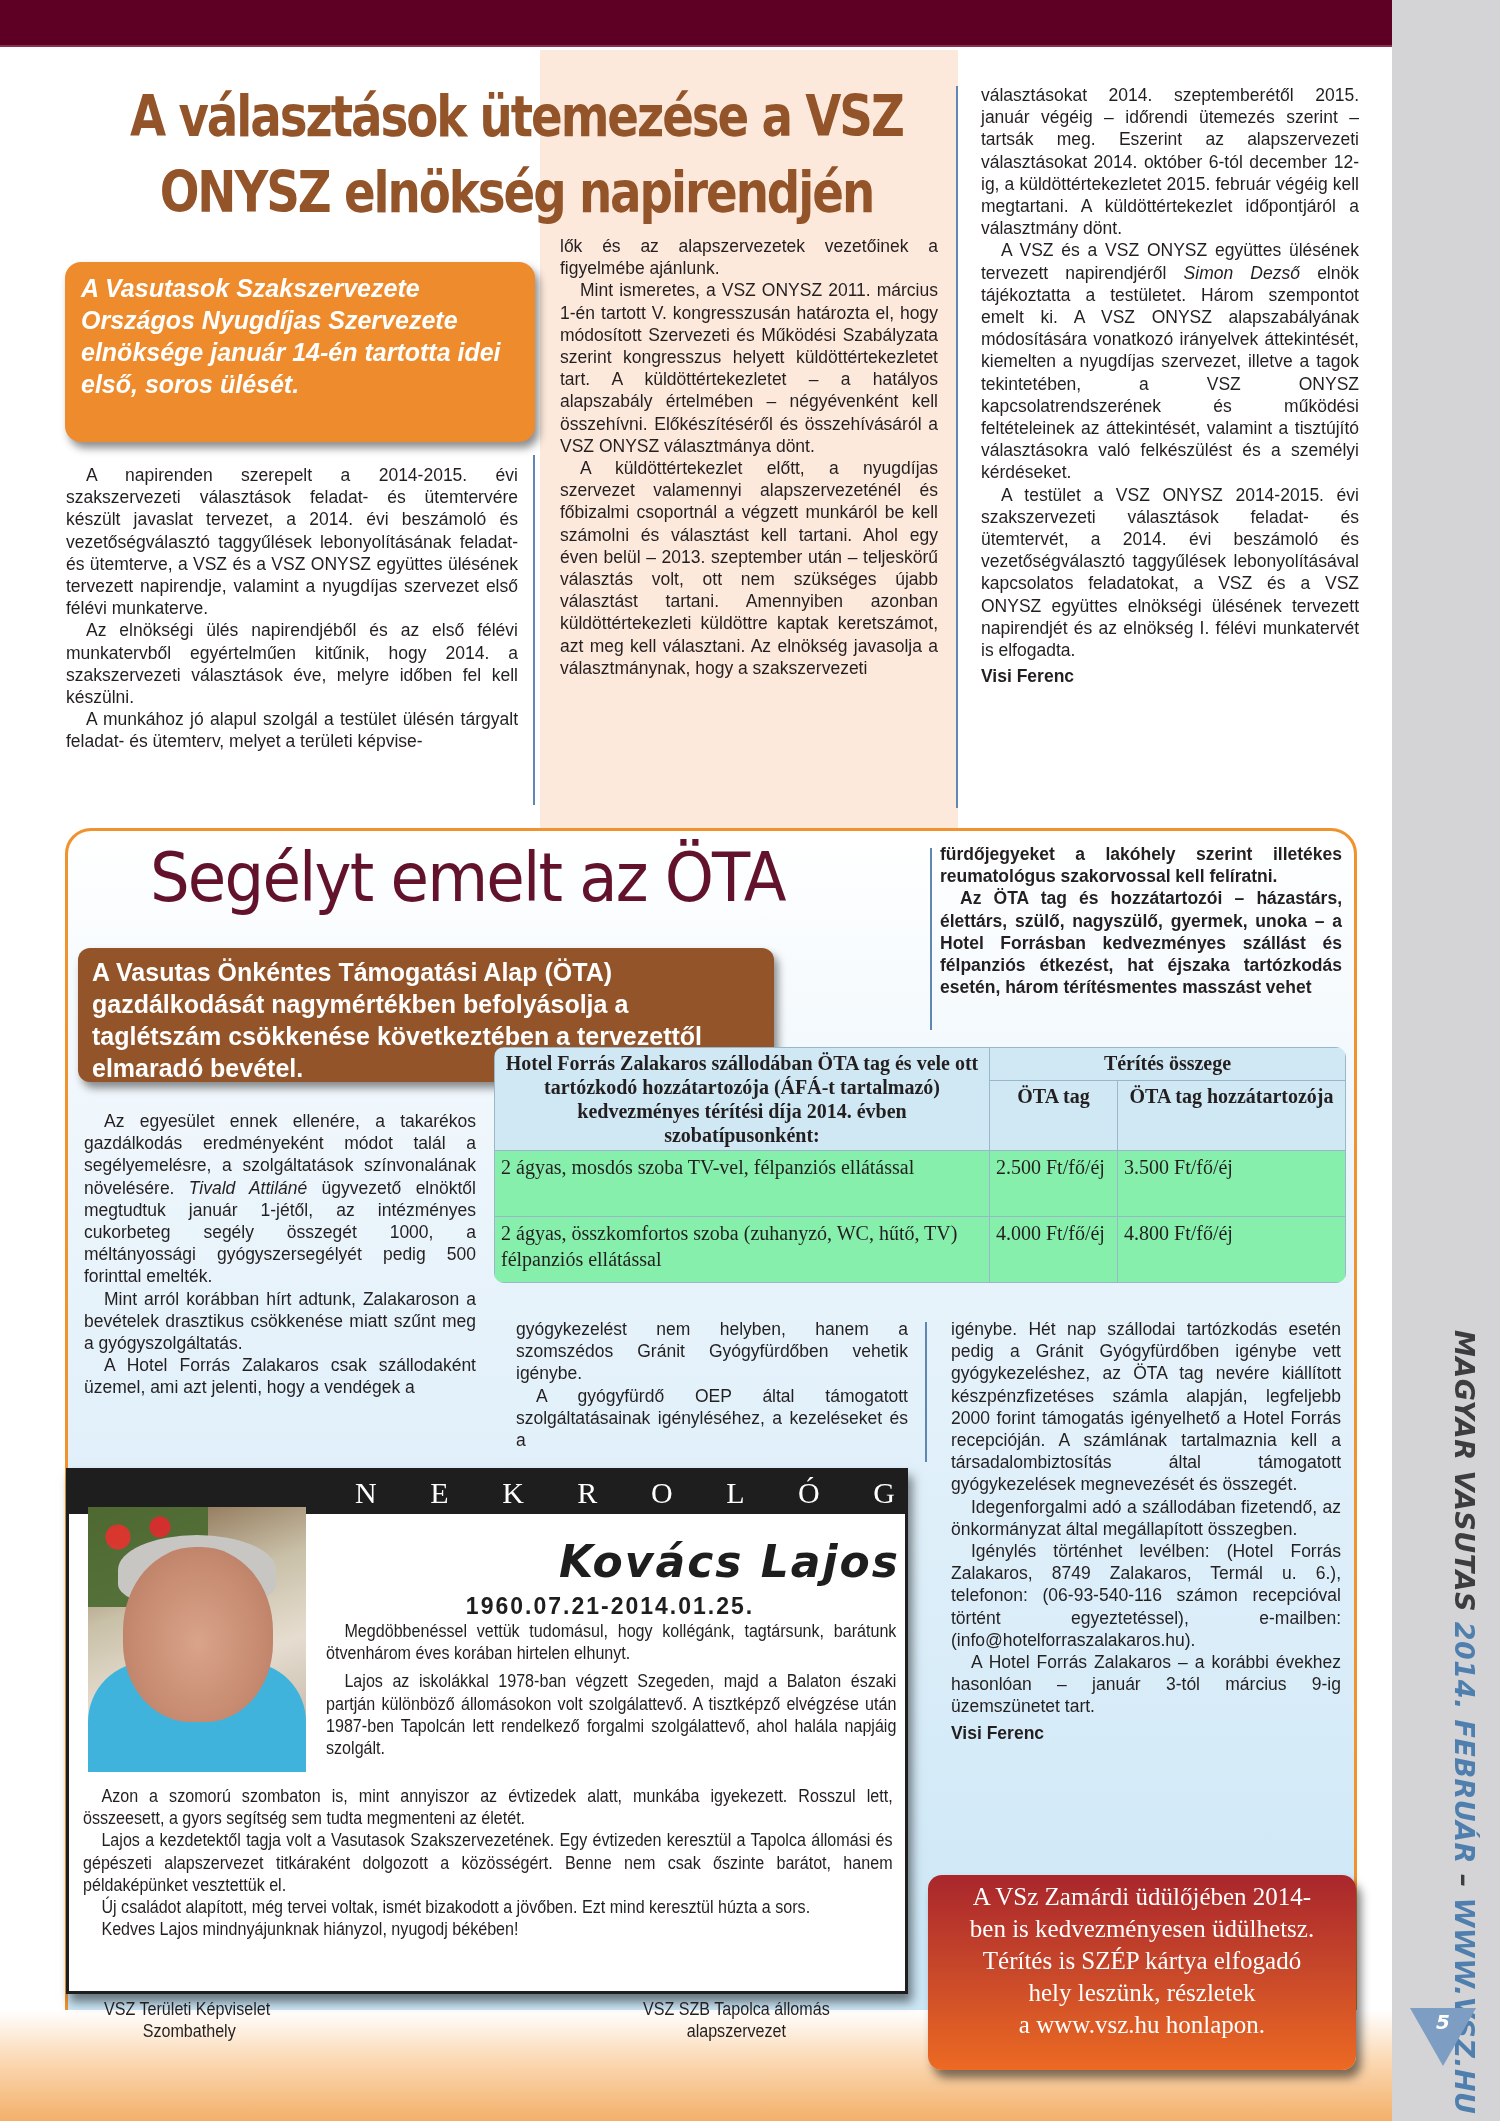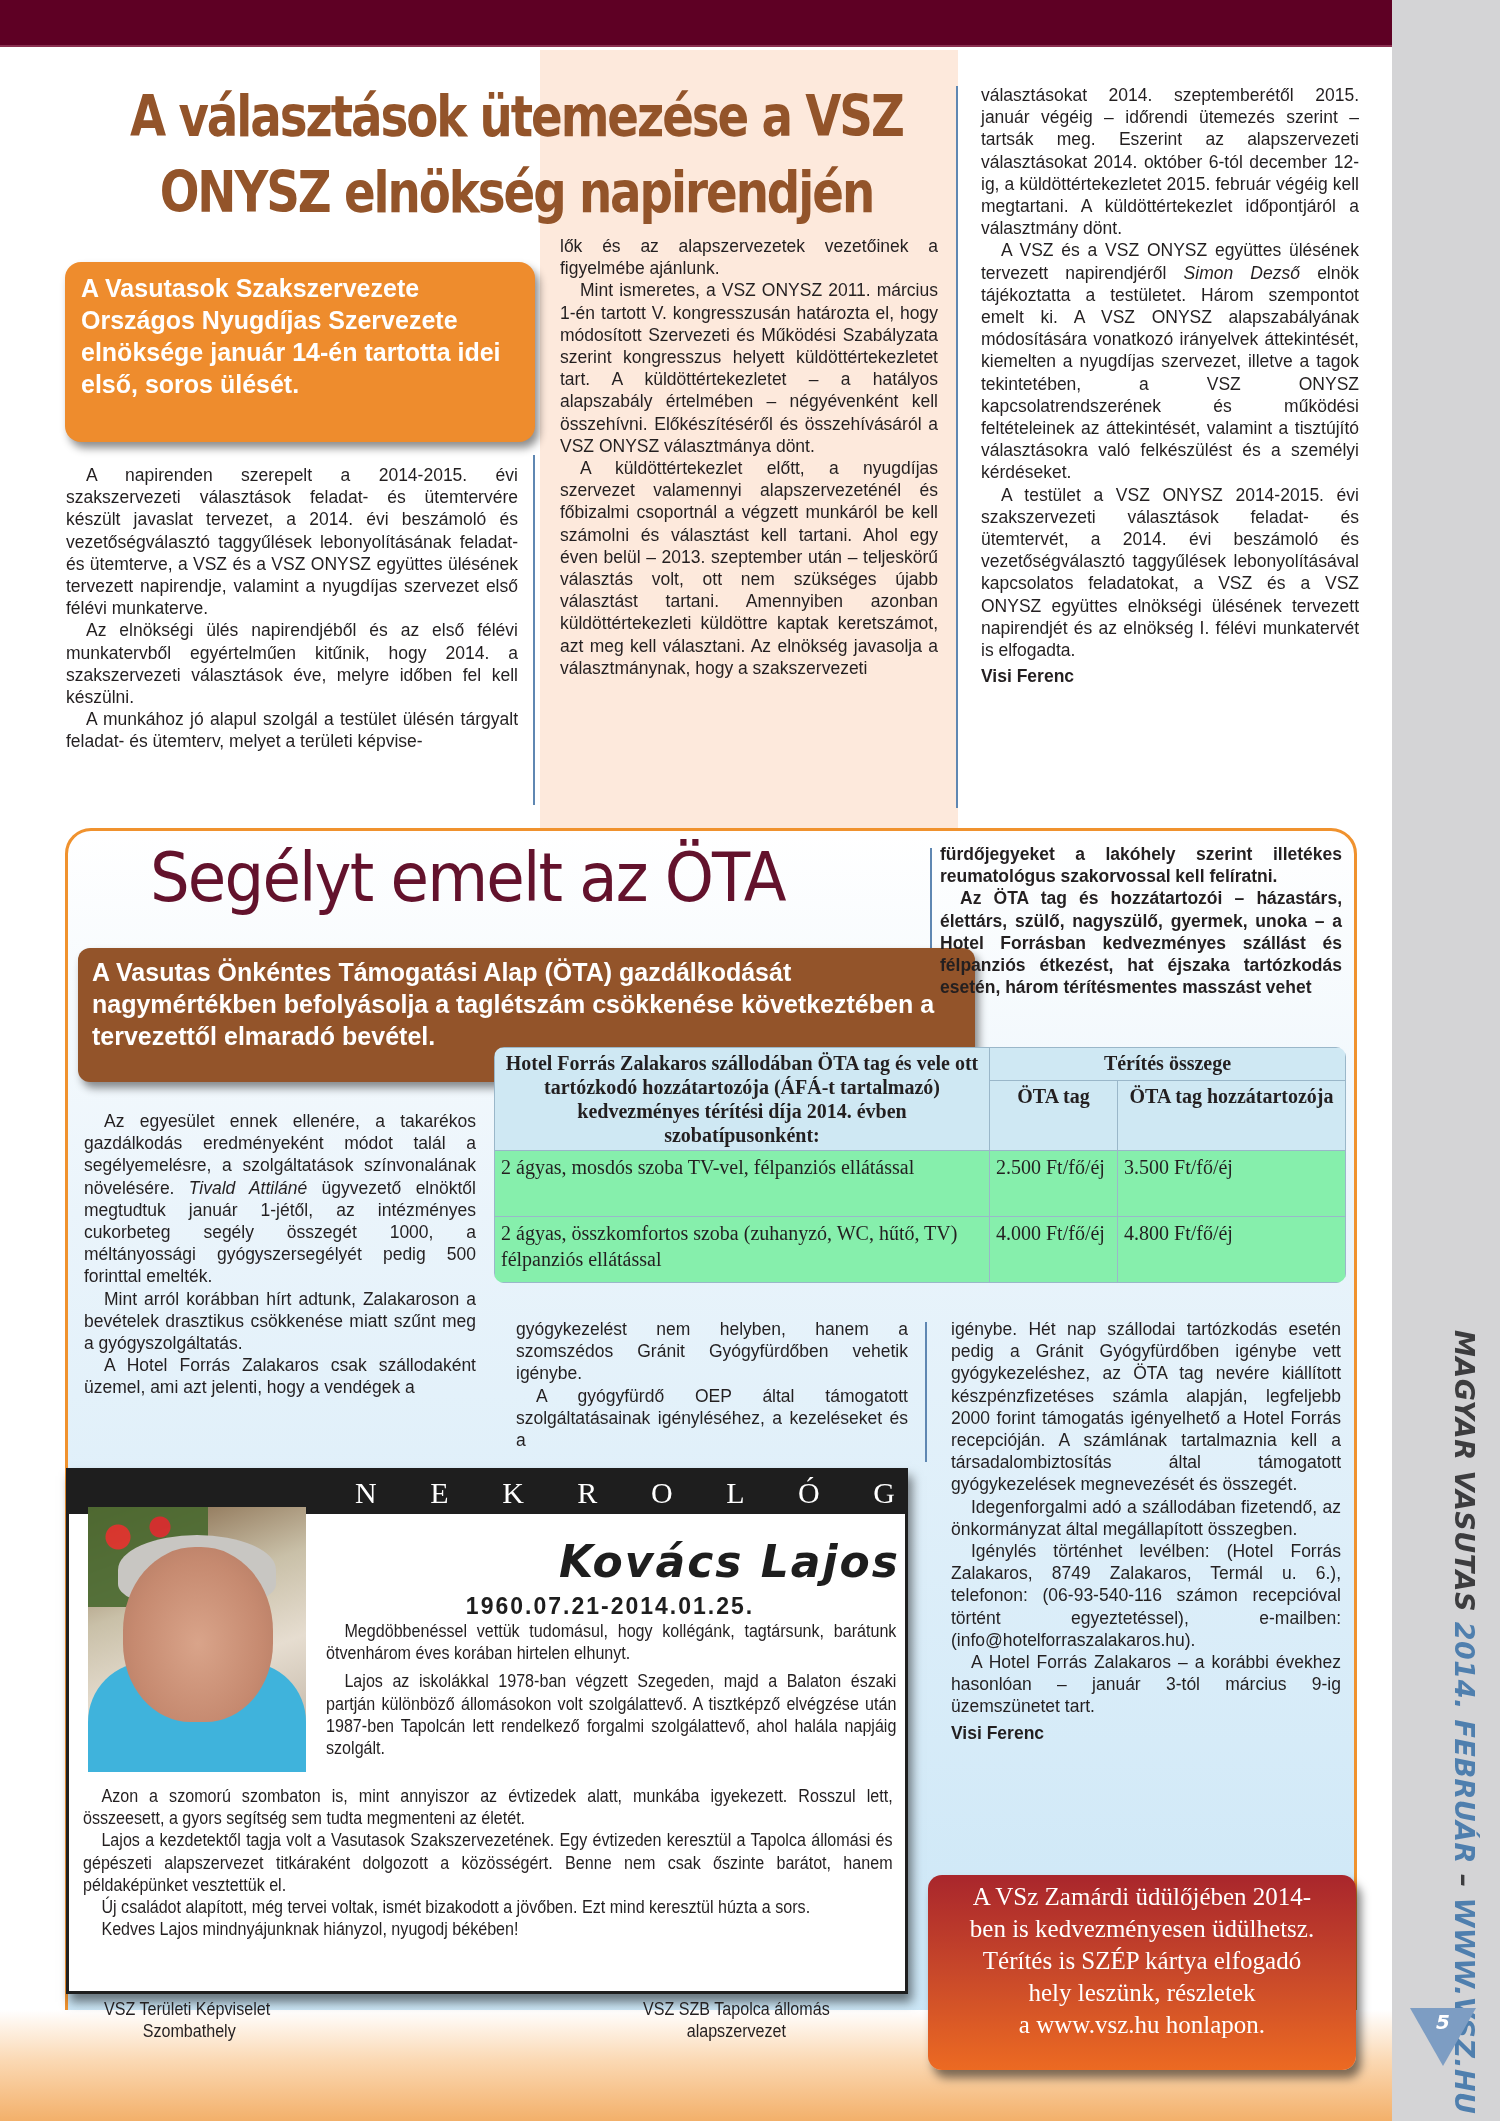--- a/index.html
+++ b/index.html
@@ -11,30 +11,30 @@
   .side-text { position: absolute; left: 1410px; top: 1330px; width: 70px; height: 540px; writing-mode: vertical-rl; font-family: "DejaVu Sans", sans-serif; font-weight: bold; font-style: italic; font-size: 27px; letter-spacing: 0.5px; white-space: nowrap; color: #3d3d3f; }
   .side-text .blue { color: #4f7fae; }
   .page-tri { position: absolute; left: 1410px; top: 2008px; width: 0; height: 0; border-left: 33px solid transparent; border-right: 33px solid transparent; border-top: 58px solid #7d9dc3; }
   .page-num { position: absolute; left: 1410px; top: 2010px; width: 66px; text-align: center; font-family: "DejaVu Sans", sans-serif; font-weight: bold; font-style: italic; font-size: 20px; color: #ffffff; }
 
   .peach-col { position: absolute; left: 540px; top: 50px; width: 418px; height: 778px; background: #fde9dc; }
   .col-rule { position: absolute; width: 2px; background: #5f87b2; }
 
   .headline { position: absolute; left: 90px; top: 78px; width: 860px; font-family: "DejaVu Sans", sans-serif; font-weight: bold; font-size: 57px; line-height: 76px; letter-spacing: -2.5px; color: #93542a; text-align: center; transform: scaleX(0.82); transform-origin: left top; width: 1040px; }
 
-  .lead-box { position: absolute; left: 65px; top: 262px; width: 470px; height: 180px; background: #ee8c2d; border-radius: 16px; box-shadow: 4px 6px 8px rgba(0,0,0,0.45); padding: 10px 16px; color: #ffffff; font-size: 25px; line-height: 32px; font-weight: bold; }
+  .lead-box { position: absolute; left: 65px; top: 262px; width: 470px; height: 180px; background: #ee8c2d; border-radius: 16px; box-shadow: 4px 6px 8px rgba(0,0,0,0.45); padding: 10px 16px; color: #ffffff; font-size: 25px; line-height: 32px; font-weight: bold; font-style: italic; }
 
   .body-text { position: absolute; font-size: 17.5px; line-height: 22.2px; text-align: justify; color: #231f20; }
   .body-text p { text-indent: 20px; }
   .body-text p.noindent { text-indent: 0; }
   .byline { font-weight: bold; text-indent: 0 !important; margin-top: 4px; }
 
   .ota-box { position: absolute; left: 65px; top: 828px; width: 1292px; height: 1280px; border: 3px solid #f0922e; border-radius: 26px; background: linear-gradient(180deg, #ffffff 0%, #eaf4fb 30%, #c8e5f6 100%); }
   .ota-title { position: absolute; left: 150px; top: 838px; font-family: "DejaVu Sans", sans-serif; font-size: 68px; letter-spacing: -2px; color: #63122c; transform: scaleX(0.92); transform-origin: left top; }
-  .ota-lead { position: absolute; left: 78px; top: 948px; width: 897px; height: 134px; background: #93542a; border-radius: 12px; box-shadow: 4px 6px 8px rgba(0,0,0,0.45); padding: 8px 14px; color: #ffffff; font-weight: bold; font-size: 25px; line-height: 32px; }
+  .ota-lead { position: absolute; left: 78px; top: 948px; width: 696px; height: 134px; background: #93542a; border-radius: 12px; box-shadow: 4px 6px 8px rgba(0,0,0,0.45); padding: 8px 14px; color: #ffffff; font-weight: bold; font-size: 25px; line-height: 32px; }
 
   .price-table { position: absolute; left: 494px; top: 1047px; width: 852px; border-collapse: collapse; font-family: "Liberation Serif", serif; font-size: 20px; border-radius: 10px; overflow: hidden; }
   .price-table td, .price-table th { border: 1px solid #9ab7c9; padding: 3px 6px; vertical-align: top; }
   .price-table th { background: #cfe8f3; font-weight: bold; text-align: center; line-height: 24px; }
   .price-table td { background: #86efac; line-height: 26px; }
 
   .nek-box { position: absolute; left: 66px; top: 1468px; width: 842px; height: 526px; background: #ffffff; border: 3px solid #1e1e1e; box-shadow: 4px 8px 10px rgba(0,0,0,0.5); }
   .nek-header { position: absolute; left: 66px; top: 1468px; width: 842px; height: 46px; background: #1e1e1e; }
   .nek-label { position: absolute; left: 355px; top: 1476px; width: 540px; display: flex; justify-content: space-between; font-family: "Liberation Serif", serif; font-size: 30px; color: #ffffff; }
   .photo { position: absolute; left: 88px; top: 1507px; width: 218px; height: 265px; background: linear-gradient(160deg, #7a5a3a 0%, #c9c0a8 35%, #e6ddd0 60%, #b7a998 100%); overflow: hidden; }

